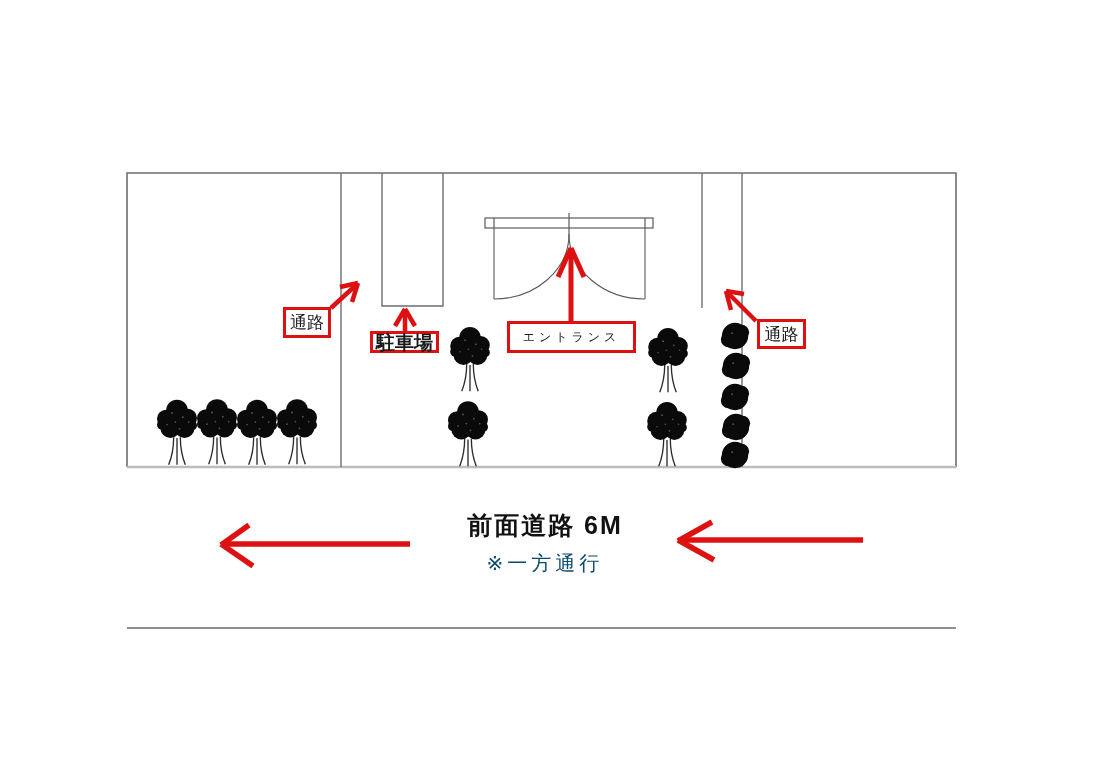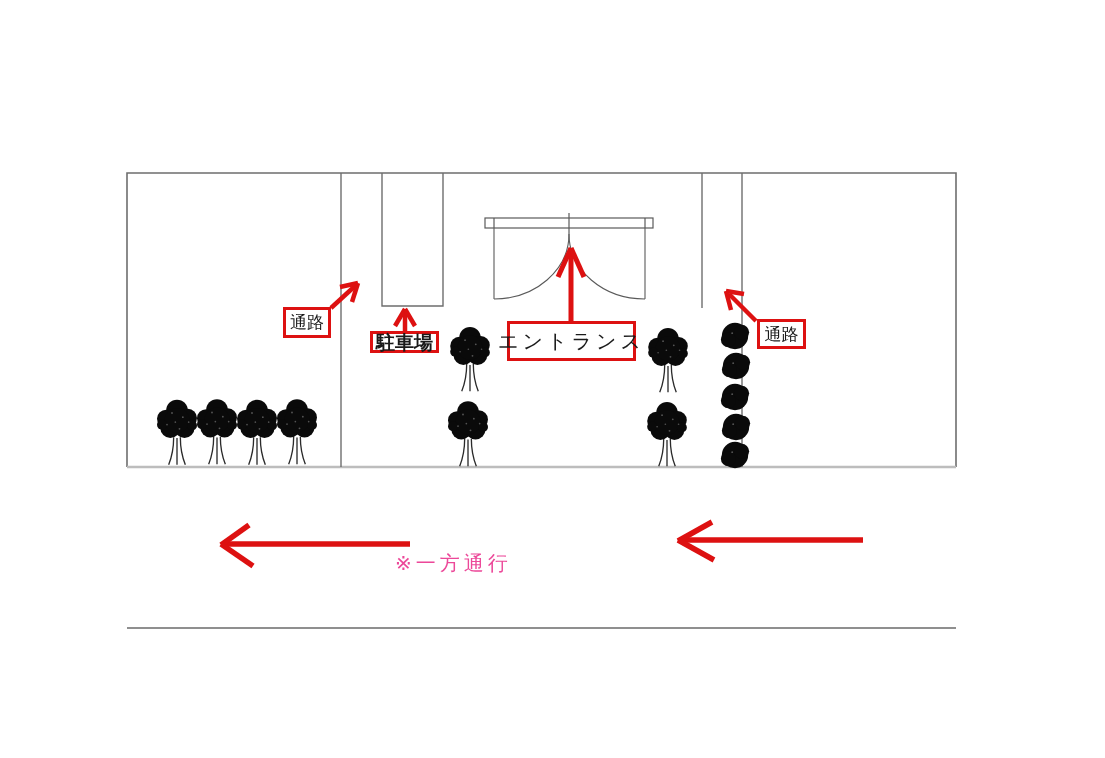--- a/index.html
+++ b/index.html
@@ -10,22 +10,22 @@
     position:absolute;display:flex;align-items:center;justify-content:center;
     background:#ffffff;border:3px solid #dd1111;color:#1a1a1a;
     font-size:17px;line-height:1;box-sizing:border-box;white-space:nowrap;
   }
   .lbl.bold{font-weight:bold;}
   .roadtext{
     position:absolute;left:395px;top:473px;width:300px;text-align:center;
     font-size:25px;font-weight:bold;color:#111;letter-spacing:2px;white-space:nowrap;
   }
   .roadnote{
-    position:absolute;left:395px;top:514px;width:300px;
-    font-size:20px;font-weight:500;color:#ec4899;letter-spacing:4px;white-space:nowrap;
+    position:absolute;left:395px;top:514px;width:300px;text-align:center;
+    font-size:20px;font-weight:500;color:#0c4a6e;letter-spacing:4px;white-space:nowrap;
   }
 </style>
 </head>
 <body>
 
 <div id="stage">
 
   <svg id="plan-svg" width="1105" height="758" viewBox="0 0 1105 758">
 
     <defs>
@@ -149,19 +149,20 @@
       </g>
     </g>
 
     <line x1="127" y1="592" x2="956" y2="592" stroke="#8f8f8f" stroke-width="2"></line>
   </svg>
 
   <div class="lbl" style="left:283px;top:271px;width:48px;height:31px;">通路</div>
 
   <div class="lbl bold" style="left:370px;top:295px;width:69px;height:22px;font-size:19px;">駐車場</div>
 
-  <div class="lbl" style="left:507px;top:285px;width:129px;height:40px;font-size:20px;letter-spacing:4px;">エントランス</div>
+  <div class="lbl" style="left:507px;top:285px;width:129px;height:32px;font-size:12px;letter-spacing:4px;">エントランス</div>
 
   <div class="lbl" style="left:757px;top:283px;width:49px;height:30px;">通路</div>
 
+  <div class="roadtext">前面道路 6M</div>
   <div class="roadnote">※一方通行</div>
 
 </div>
 
 </body></html>

